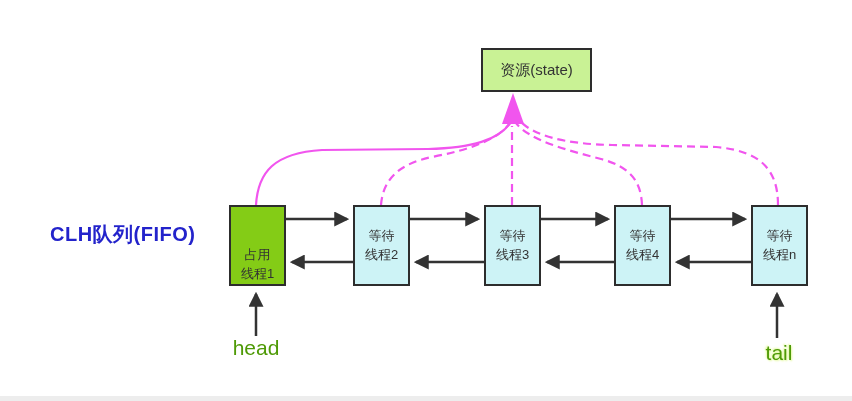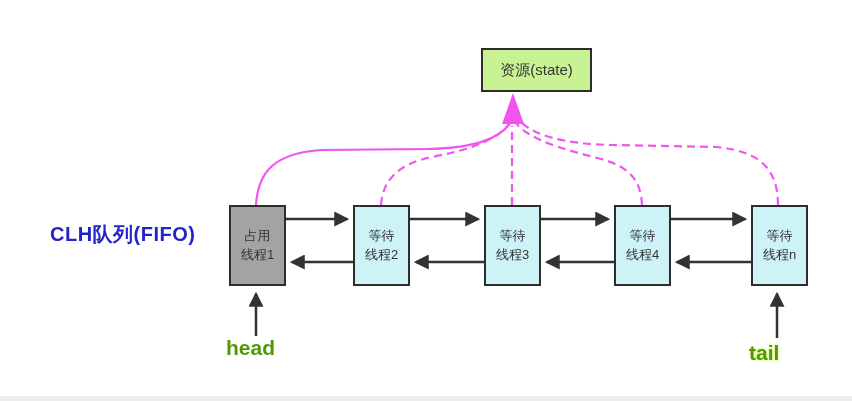--- a/index.html
+++ b/index.html
@@ -60,23 +60,23 @@
     color: #333333;
   }
   .node-1 { left: 229px; }
   .node-2 { left: 353px; }
   .node-3 { left: 484px; }
   .node-4 { left: 614px; }
   .node-n { left: 751px; }
   .pointer-label {
     position: absolute;
     width: 60px;
-    text-align: left;
+    text-align: center;
     font-size: 21px;
-    font-weight: 700;
+    font-weight: 400;
   }
   .pointer-head { left: 226px; top: 336px; }
   .pointer-tail {
     left: 749px;
     top: 341px;
     text-shadow: 1px 1px 2px #e2f89b, -1px -1px 2px #e2f89b;
   }
   .bottom-strip {
     position: absolute;
     left: 0;
@@ -123,21 +123,21 @@
       <polygon points="513,93 502,124 524,124" fill="#f155ee" stroke="none"></polygon>
     </g>
   </svg>
 
   <div class="resource-box" style="background-color: rgb(201, 242, 149);">
     <span>资源(state)</span>
   </div>
 
   <div class="queue-label" style="color: rgb(35, 35, 203);">CLH队列(FIFO)</div>
 
-  <div class="node node-1" style="background-color: #a3a3a3;">
+  <div class="node node-1" style="background-color: #84cc16; align-items: flex-end;">
     <span>
       <span>占用</span><br>
       <span>线程1</span>
     </span>
   </div>
   <div class="node node-2" style="background-color: rgb(205, 243, 246);">
     <span>
       <span>等待</span><br>
       <span>线程2</span>
     </span>

